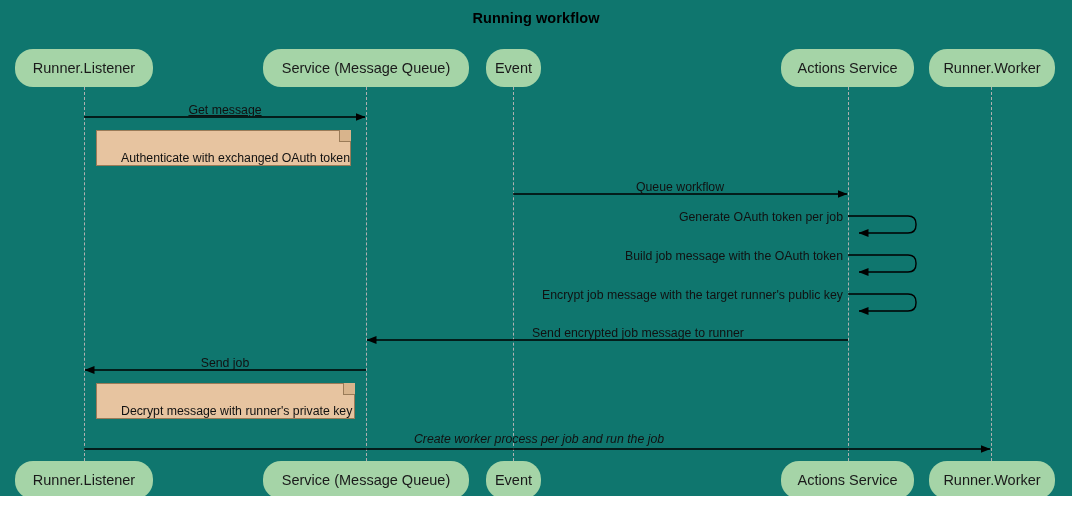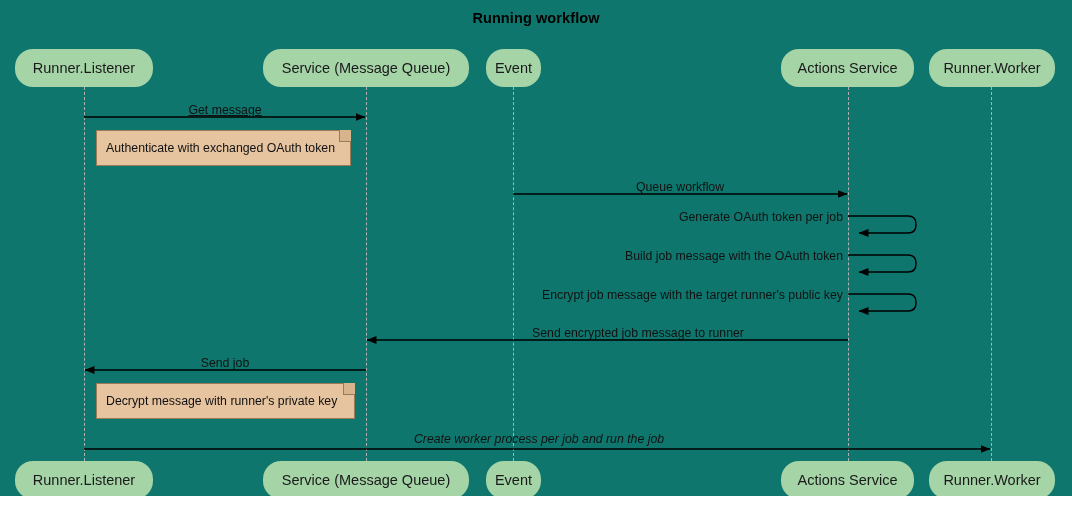--- a/index.html
+++ b/index.html
@@ -64,22 +64,22 @@
     transform: translateX(-50%);
   }
   .note-box {
     position: absolute;
     background: #e7c4a0;
     border: 1px solid #9a7b58;
     box-sizing: border-box;
     font-size: 12.3px;
     color: #111111;
     display: flex;
-    align-items: center;
-    padding-left: 9px;
+    align-items: flex-end;
+    padding-left: 24px;
     white-space: nowrap;
   }
   .note-fold {
     position: absolute;
     top: -1px;
     right: -1px;
     width: 11px;
     height: 11px;
     background: #d8b48c;
     border-left: 1px solid #9a7b58;

